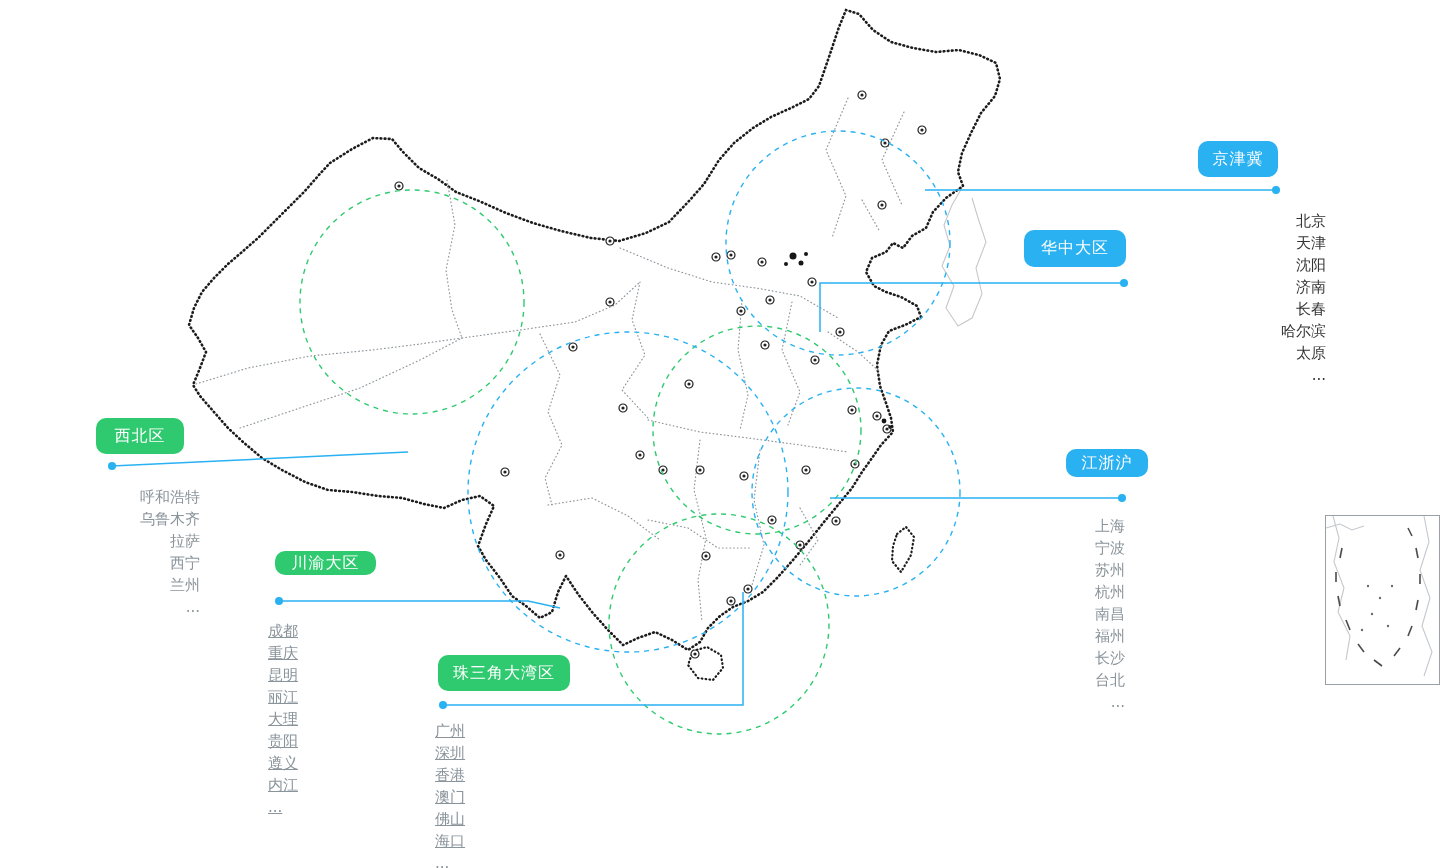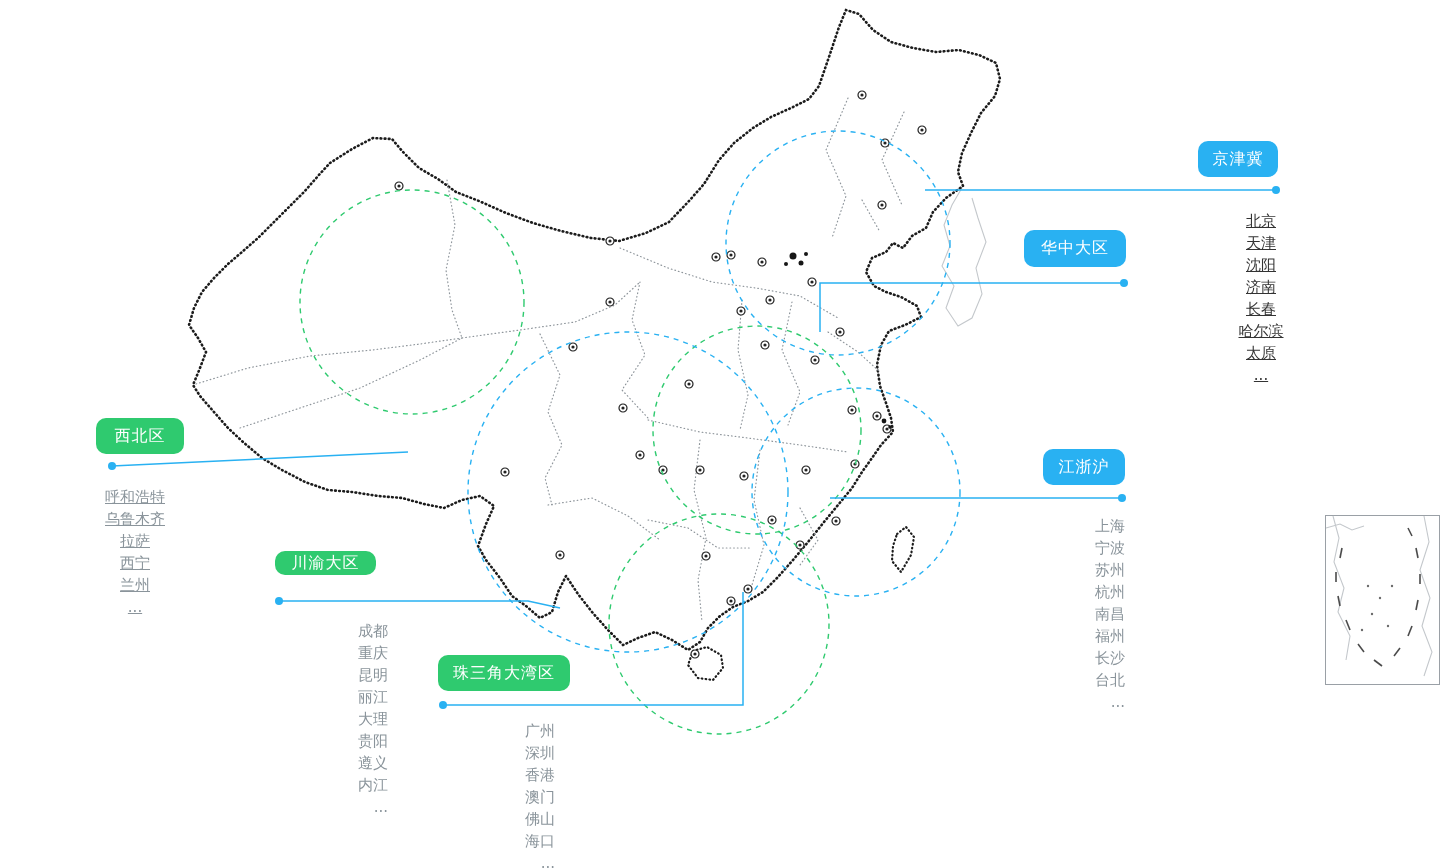--- a/index.html
+++ b/index.html
@@ -12,23 +12,23 @@
 
   .region-label {
     position:absolute; color:#fff; font-size:16px; letter-spacing:1px;
     display:flex; align-items:center; justify-content:center; cursor:pointer;border-radius:10px;
   }
   .region-label.blue  { background:var(--blue,#29b1f2); }
   .region-label.green { background:var(--green,#2fca6f); }
 
   .city-list { position:absolute; font-size:15px; line-height:22px; color:var(--city_gray,#8a949b); }
   .city-list.dark   { color:var(--city_dark,#333333); }
-  .city-list.center { text-align:center;text-decoration:underline; }
+  .city-list.center { text-align:right; }
   .city-list.right  { text-align:right; }
-  .city-list.left   { text-align:right; }
+  .city-list.left   { text-align:left;text-decoration:underline; }
   .city { white-space:nowrap; }
 
   
   .coast  { fill:none; stroke:#1c1c1c; stroke-width:2.6; stroke-dasharray:.7 3.4; stroke-linecap:round; }
   .island { fill:none; stroke:#1c1c1c; stroke-width:2.2; stroke-dasharray:.7 3.2; stroke-linecap:round; }
   .prov   { fill:none; stroke:#8f969c; stroke-width:1.2; stroke-dasharray:.7 3; stroke-linecap:round; }
   .neighbor { fill:none; stroke:#c4c8cc; stroke-width:1.1; }
   .rc { fill:none; stroke-width:1.4; stroke-dasharray:5 5; }
   .rc.blue  { stroke:var(--blue,#29b1f2); }
   .rc.green { stroke:var(--green,#2fca6f); }
@@ -208,21 +208,21 @@
     <div class="city">沈阳</div>
     <div class="city">济南</div>
     <div class="city">长春</div>
     <div class="city">哈尔滨</div>
     <div class="city">太原</div>
     <div class="city">...</div>
   </div>
 
   <div class="region-label blue" style="left:1024px;top:230px;width:102px;height:37px">华中大区</div>
 
-  <div class="region-label blue" style="left:1043px;top:449px;width:82px;height:36px">江浙沪</div>
+  <div class="region-label blue" style="left:1066px;top:449px;width:82px;height:28px">江浙沪</div>
   <div class="city-list right" style="left:975px;top:515px;width:150px">
     <div class="city">上海</div>
     <div class="city">宁波</div>
     <div class="city">苏州</div>
     <div class="city">杭州</div>
     <div class="city">南昌</div>
     <div class="city">福州</div>
     <div class="city">长沙</div>
     <div class="city">台北</div>
     <div class="city">...</div>

